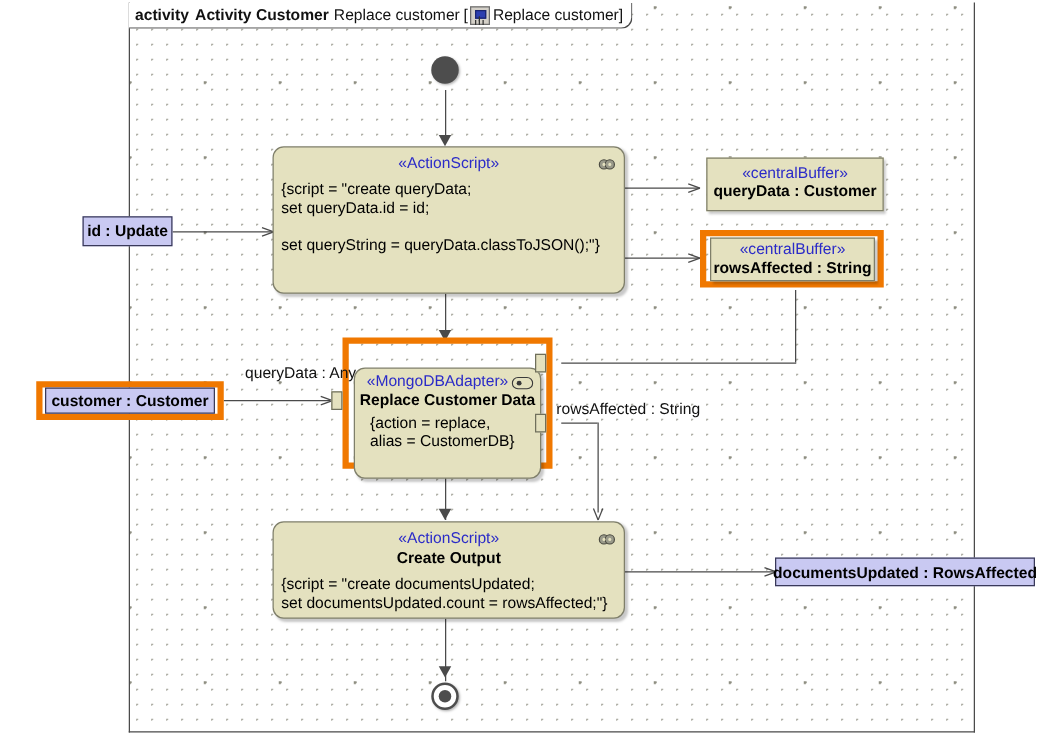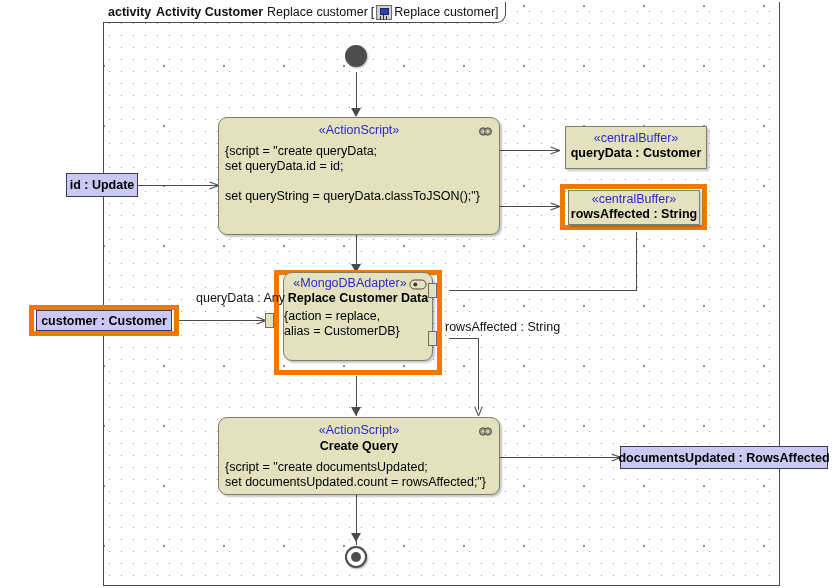--- a/index.html
+++ b/index.html
@@ -221,37 +221,37 @@
     <div class="nname">queryData : Customer</div>
   </div>
 
   <div class="hl" style="left:560px;top:184px;width:147px;height:46px;"></div>
   <div class="node buffer" style="left:568px;top:190px;width:132px;height:35px;">
     <div class="stereo" style="margin-top:1px">«centralBuffer»</div>
     <div class="nname">rowsAffected : String</div>
   </div>
 
   <div class="hl" style="left:274px;top:270px;width:168px;height:105px;"></div>
-  <div class="node action" style="left:283px;top:272px;width:150px;height:89px;">
+  <div class="node action" style="left:283px;top:294px;width:150px;height:89px;">
     <div class="stereo" style="margin-top:3px;padding-right:16px">«MongoDBAdapter»</div>
     <div class="nname" style="margin-top:1px">Replace Customer Data</div>
-    <div class="nbody" style="margin-top:4px;padding-left:0">{action = replace,
+    <div class="nbody" style="margin-top:4px;padding-left:12px">{action = replace,
 alias = CustomerDB}</div>
     <svg class="corner-icon" style="right:5px;top:6px;width:18px;height:11px" viewBox="0 0 20 12">
       <rect x="1" y="1" width="18" height="10" rx="5" fill="#e4e1bf" stroke="#3a3a3a" stroke-width="1"></rect>
       <circle cx="7" cy="6" r="2.2" fill="#3a3a3a"></circle>
     </svg>
   </div>
   <div class="pin" style="left:265px;top:313px;"></div>
   <div class="pin" style="left:428px;top:283px;"></div>
   <div class="pin" style="left:428px;top:331px;"></div>
 
   <div class="node action" style="left:218px;top:417px;width:282px;height:78px;">
     <div class="stereo">«ActionScript»</div>
-    <div class="nname">Create Query</div>
+    <div class="nname">Create Output</div>
     <div class="nbody">{script = "create documentsUpdated;
 set documentsUpdated.count = rowsAffected;"}</div>
     <svg class="corner-icon" viewBox="0 0 16 14">
       <circle cx="5.5" cy="7" r="4" fill="#9a9a8a" stroke="#4a4a40" stroke-width="1"></circle>
       <circle cx="10.5" cy="7" r="4" fill="#9a9a8a" stroke="#4a4a40" stroke-width="1"></circle>
       <circle cx="5.5" cy="7" r="1.3" fill="#e4e1bf"></circle>
       <circle cx="10.5" cy="7" r="1.3" fill="#e4e1bf"></circle>
     </svg>
   </div>
 

